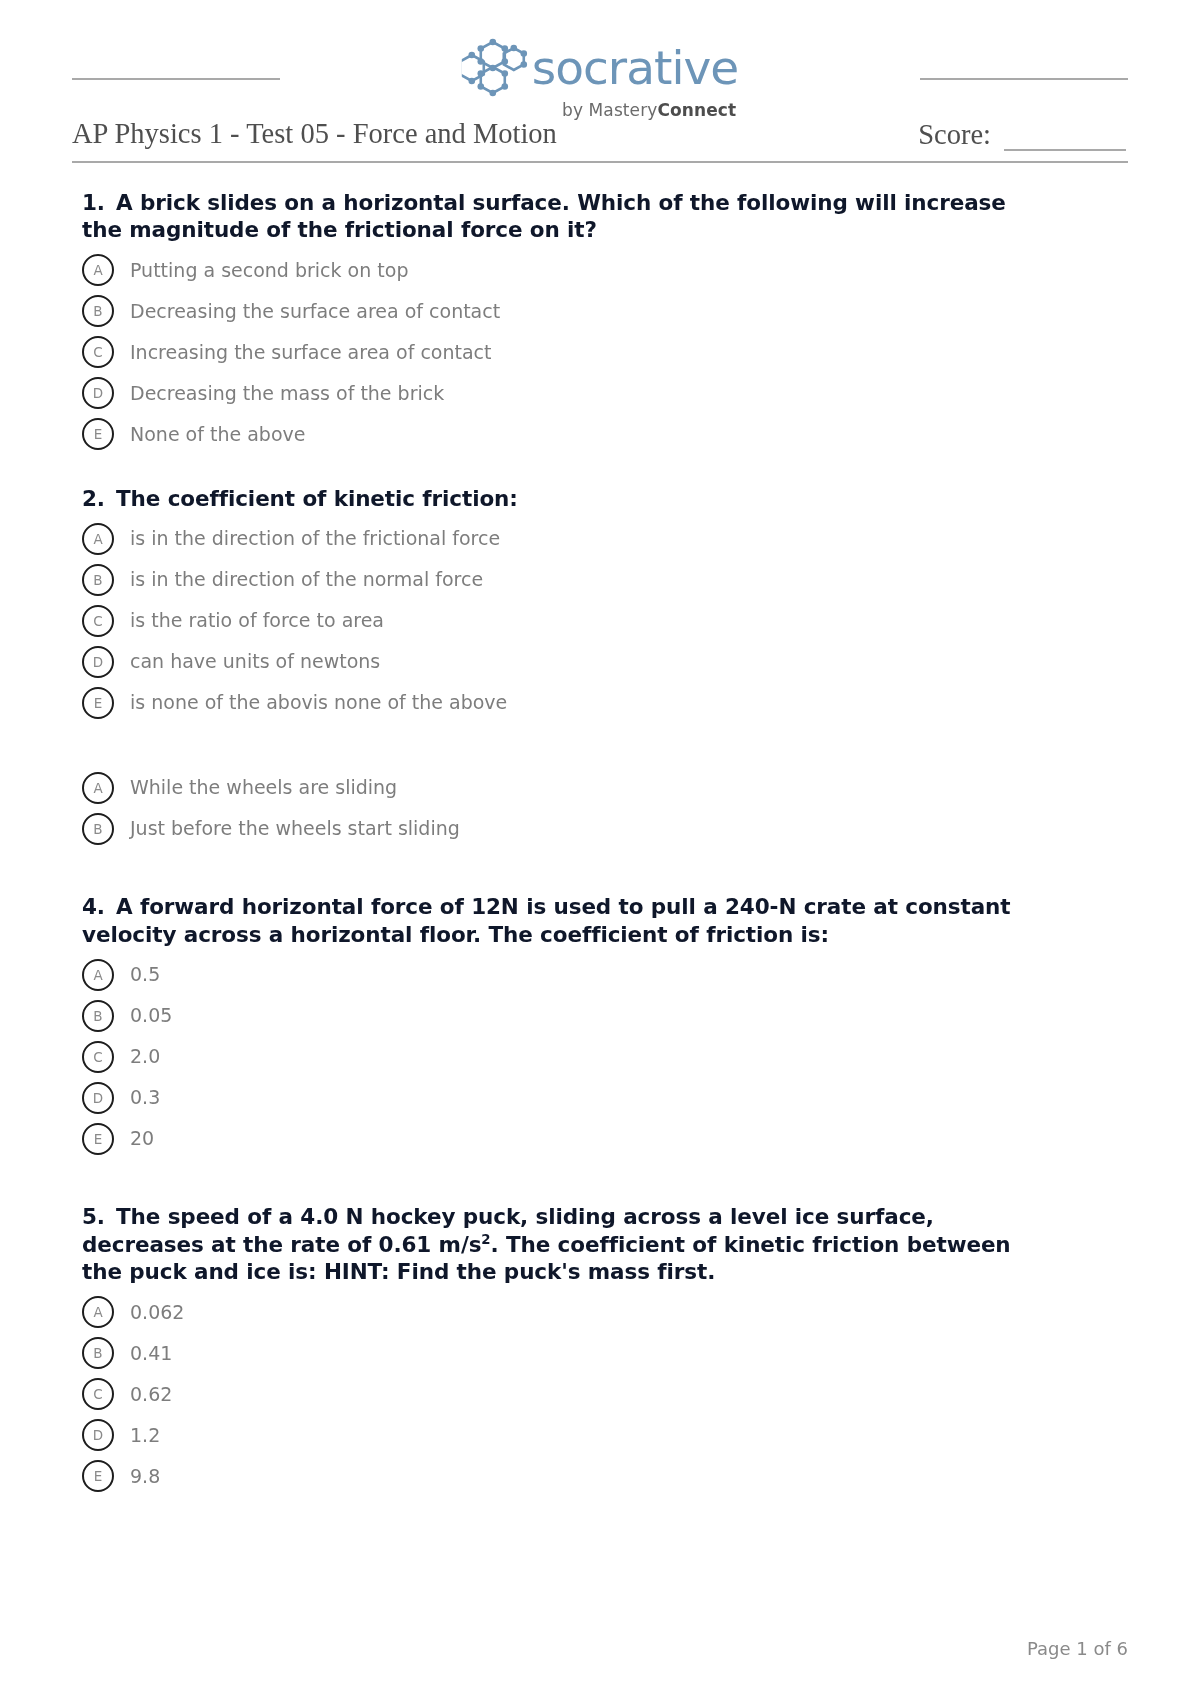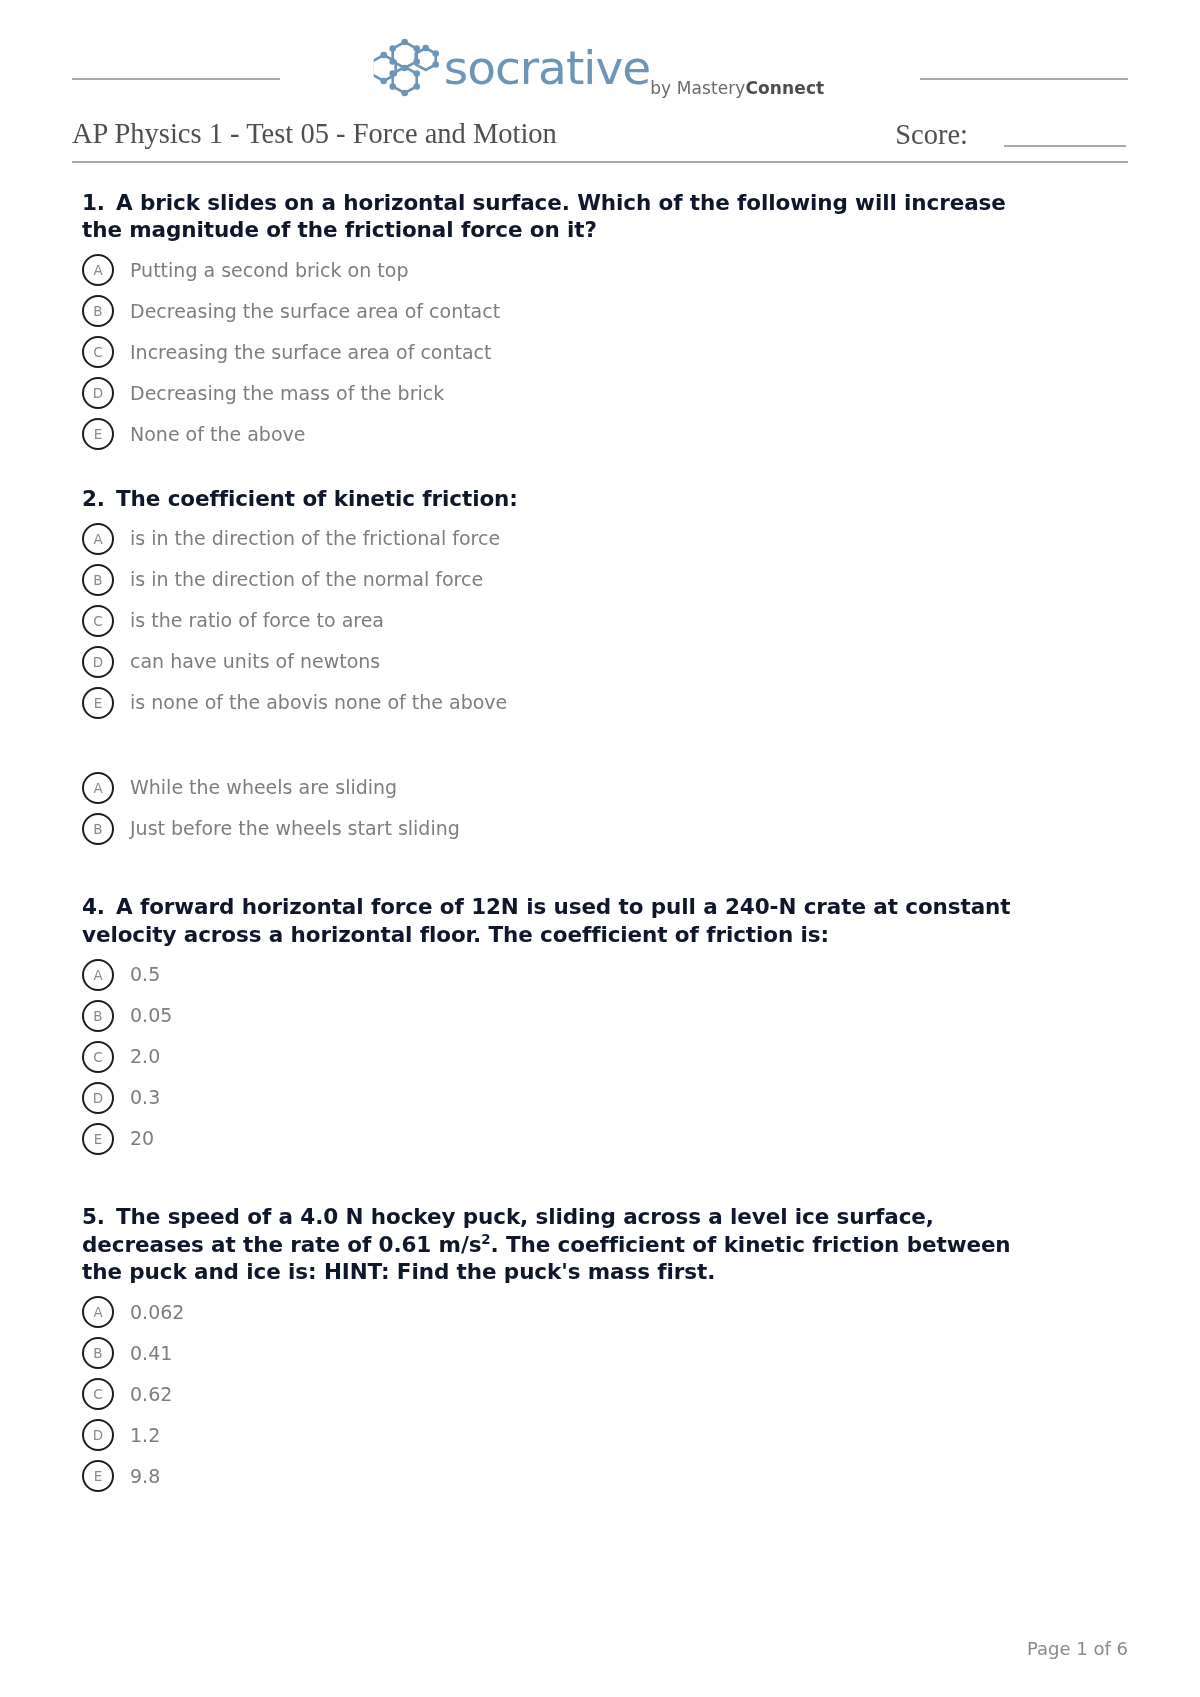--- a/index.html
+++ b/index.html
@@ -27,20 +27,21 @@
   .header {
     position: relative;
     height: 112px;
   }
   .logo-wrap {
     position: absolute;
     left: 50%;
     top: 36px;
     transform: translateX(-50%);
     display: flex;
+    flex-direction: column;
     align-items: center;
   }
   .logo-row {
     display: flex;
     align-items: center;
     gap: 4px;
   }
   .logo-mark { display:block; }
   .logo-word {
     font-family: "DejaVu Sans", "Liberation Sans", sans-serif;
@@ -81,21 +82,22 @@
   }
   .doc-title {
     font-size: 28.5px;
     color: #4f4f4f;
     font-weight: 400;
     line-height: 1.15;
     white-space: nowrap;
   }
   .score-group {
     display: flex;
-    gap: 36px;
+    align-items: flex-end;
+    gap: 13px;
     padding-right: 2px;
   }
   .score-label {
     font-size: 28.5px;
     color: #4f4f4f;
     font-weight: 400;
     white-space: nowrap;
   }
   .score-blank {
     width: 122px;

